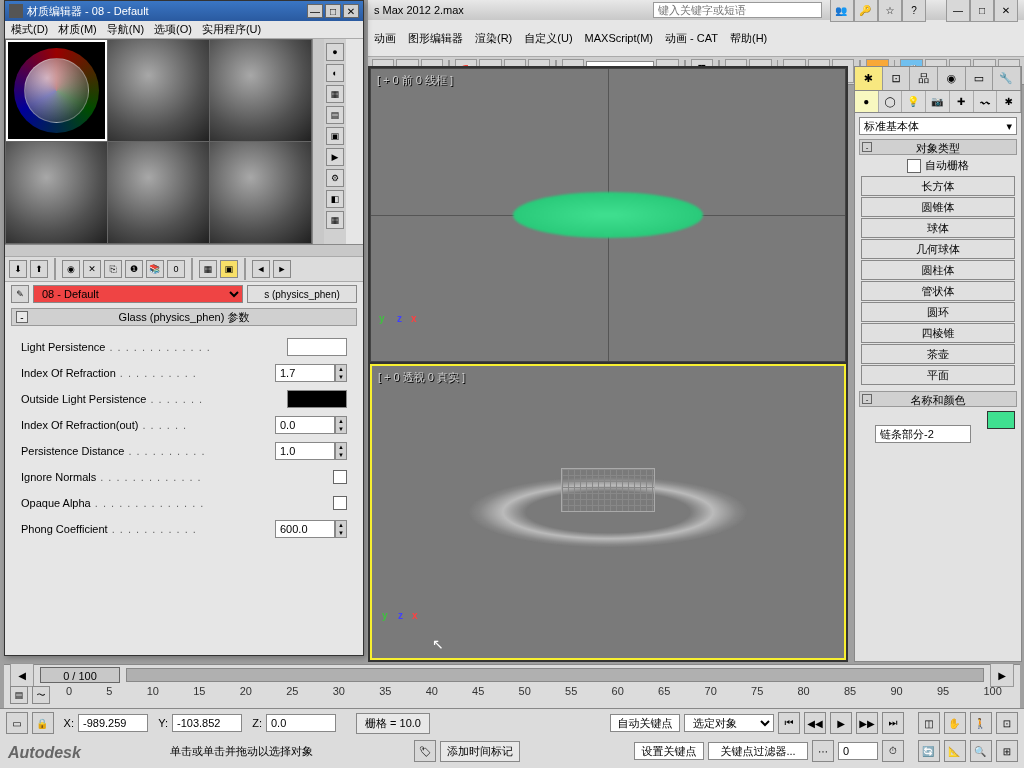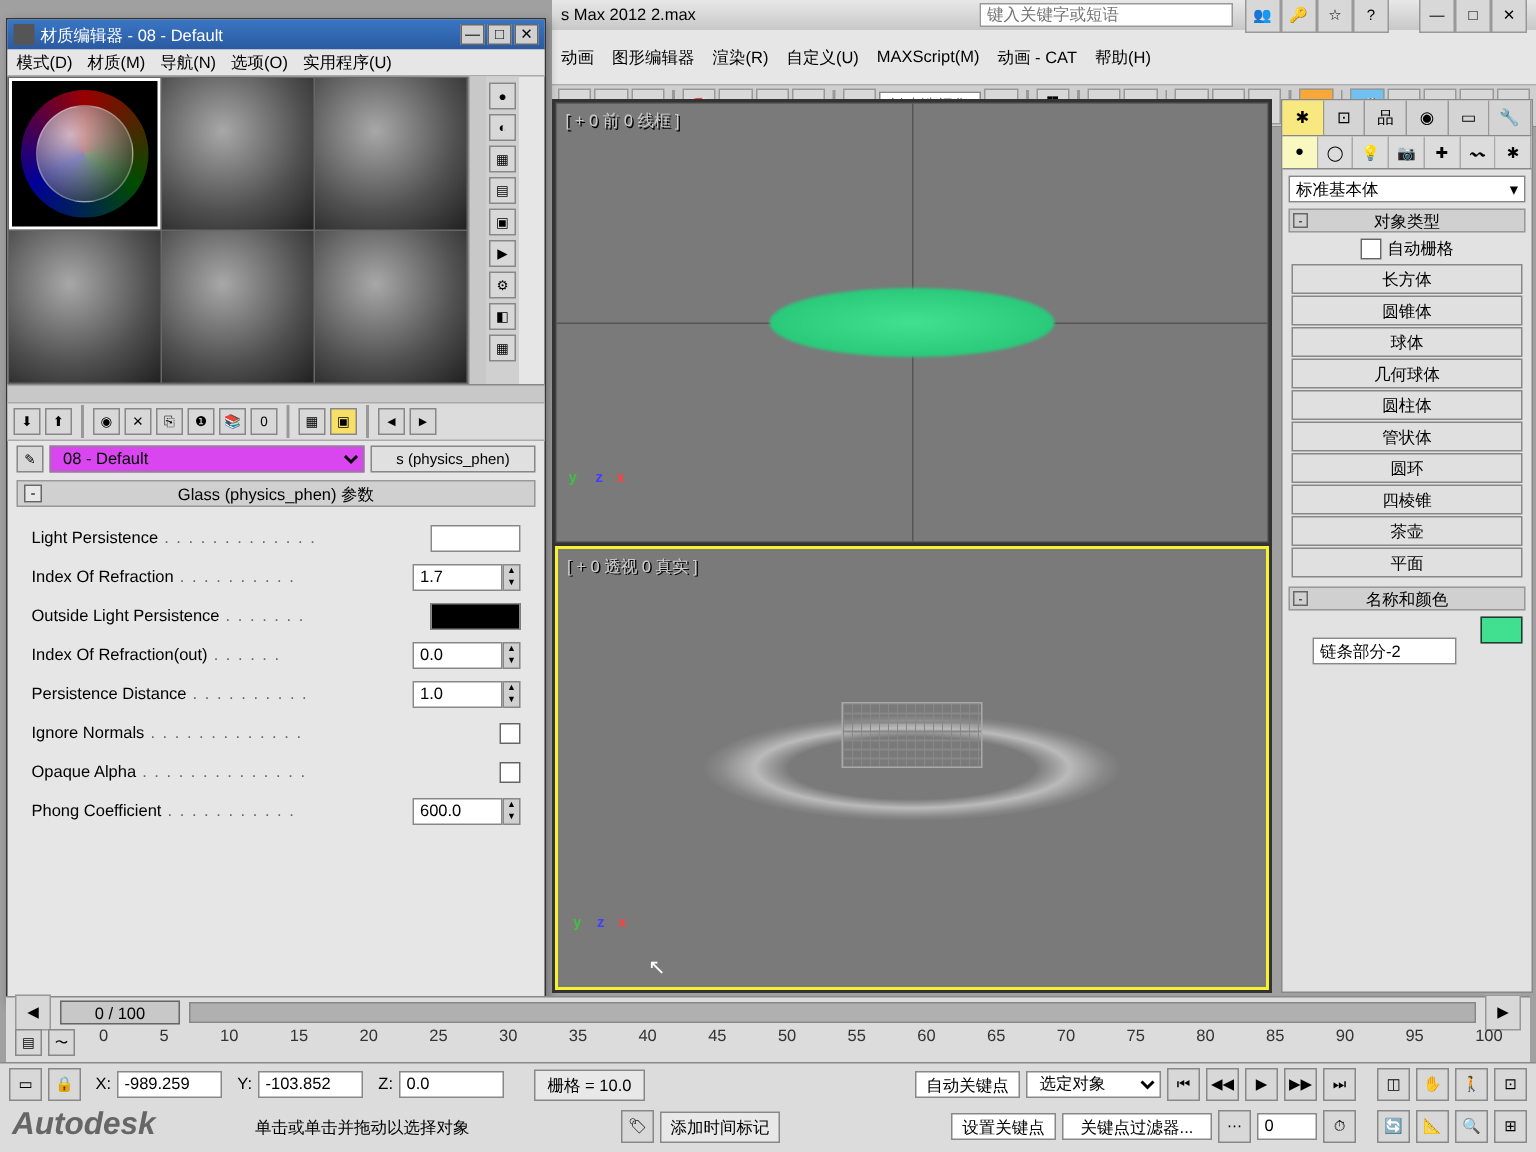--- a/index.html
+++ b/index.html
@@ -6,38 +6,38 @@
 body { background: #a0a0a0; width: 1024px; height: 768px; overflow: hidden; position: relative; }
 .search-box { width: 169px; height: 16px; border: 1px solid #999; background: #fff; padding: 0 4px; color: #888; }
 .toolbar-row { height: 28px; background: #cfcfcf; border-bottom: 1px solid #888; display: flex; align-items: center; padding: 0 4px; gap: 2px; }
 .tbtn { width: 24px; height: 24px; background: #d8d8d8; border: 1px solid #999; display: inline-flex; align-items: center; justify-content: center; font-size: 10px; }
 .tbtn.orange { background: #f8a838; }
 .tbtn.blue { background: #70c0f0; }
 .tbtn-input { width: 68px; height: 20px; border: 1px solid #888; background: #fff; padding: 0 4px; }
 .divider { width: 2px; height: 22px; background: #999; margin: 0 3px; }
 
 
-.mat-editor { position: absolute; left: 4px; top: 12px; width: 360px; height: 656px; background: #e6e6e6; border: 1px solid #333; box-shadow: 2px 2px 6px rgba(0,0,0,0.3); }
+.mat-editor { position: absolute; left: 4px; top: 0; width: 360px; height: 656px; background: #e6e6e6; border: 1px solid #333; box-shadow: 2px 2px 6px rgba(0,0,0,0.3); }
 .mat-title { height: 20px; background: linear-gradient(#3a76c4,#2a5aa0); color: #fff; display: flex; align-items: center; padding: 0 4px; }
 .mat-title .icon { width: 14px; height: 14px; background: #555; margin-right: 4px; }
 .mat-title .wbtns { margin-left: auto; display: flex; gap: 2px; }
 .mat-title .wbtn { width: 16px; height: 14px; background: #d0d0d0; border: 1px solid #666; display: flex; align-items: center; justify-content: center; font-size: 10px; color: #000; }
 .mat-menu { height: 18px; background: #e6e6e6; display: flex; align-items: center; padding: 0 6px; gap: 10px; border-bottom: 1px solid #aaa; }
 .mat-slots { display: flex; }
 .slot-grid { display: grid; grid-template-columns: repeat(3, 101px); grid-template-rows: repeat(2, 101px); gap: 1px; background: #666; padding: 1px; }
 .slot { background: radial-gradient(circle at 40% 35%, #a8a8a8, #505050 60%, #202020); position: relative; }
 .slot.selected { outline: 2px solid #fff; outline-offset: -2px; z-index: 1; }
 .slot.glass { background: #000; }
 .slot.glass::before { content:""; position:absolute; inset:8px; border-radius:50%; background: conic-gradient(red,green,blue,red); opacity:0.6; }
 .slot.glass::after { content:""; position:absolute; inset:18px; border-radius:50%; background: radial-gradient(circle at 35% 30%, rgba(255,255,255,0.7), rgba(0,0,0,0.4)); border: 1px solid rgba(255,255,255,0.3); }
 .slot-side { width: 22px; background: #d0d0d0; display: flex; flex-direction: column; gap: 3px; padding-top: 4px; align-items: center; }
 .sbtn { width: 18px; height: 18px; background: #d8d8d8; border: 1px solid #888; font-size: 9px; display: flex; align-items: center; justify-content: center; }
 .mat-toolbar { height: 26px; display: flex; align-items: center; padding: 0 4px; gap: 3px; border-top: 1px solid #aaa; border-bottom: 1px solid #aaa; background: #dcdcdc; }
 .mat-name-row { height: 24px; display: flex; align-items: center; padding: 0 6px; gap: 4px; }
-.mat-dropdown { flex: 1; height: 18px; border: 1px solid #888; background: #d946ef; padding: 0 4px; }
+.mat-dropdown { flex: 1; height: 18px; border: 1px solid #888; background: #ef4444; padding: 0 4px; }
 .mat-type-btn { width: 110px; height: 18px; border: 1px solid #888; background: #e0e0e0; text-align: center; padding: 0 4px; font-size: 10px; }
 .rollout-header { height: 18px; background: #d0d0d0; border: 1px solid #999; margin: 2px 6px; display: flex; align-items: center; justify-content: center; position: relative; }
 .rollout-header .toggle { position: absolute; left: 4px; width: 12px; height: 12px; border: 1px solid #666; background: #e8e8e8; display: flex; align-items: center; justify-content: center; font-size: 10px; }
 .rollout-body { padding: 6px 16px; }
 .param-row { display: flex; align-items: center; height: 26px; }
 .param-label { flex: 1; }
 .param-label .dots { color: #666; letter-spacing: 1px; }
 .spinner { width: 60px; height: 18px; border: 1px solid #888; background: #fff; padding: 0 4px; display: flex; align-items: center; }
 .spin-arrows { width: 12px; height: 18px; background: #d0d0d0; border: 1px solid #888; display: flex; flex-direction: column; }
 .spin-arrows div { flex:1; font-size:6px; text-align:center; line-height:8px; }
@@ -85,21 +85,21 @@
 .time-handle { width: 80px; height: 16px; background: #c8c8c8; border: 1px solid #666; text-align: center; line-height: 16px; }
 .time-track { flex: 1; height: 14px; background: #b0b0b0; border: 1px solid #888; }
 .time-ticks { height: 20px; display: flex; justify-content: space-between; padding: 0 12px; font-size: 9px; color: #333; }
 
 .status-bar { position: absolute; left: 0; right: 0; bottom: 0; height: 60px; background: #dcdcdc; border-top: 1px solid #888; }
 .status-row { height: 28px; display: flex; align-items: center; padding: 0 6px; gap: 4px; }
 .coord-label { width: 16px; text-align: right; }
 .coord-input { width: 70px; height: 18px; border: 1px solid #888; background: #fff; padding: 0 4px; }
 .status-btn { width: 22px; height: 22px; background: #d8d8d8; border: 1px solid #888; display: flex; align-items: center; justify-content: center; font-size: 10px; }
 .status-dropdown { width: 90px; height: 18px; border: 1px solid #888; background: #fff; padding: 0 4px; }
-.brand { position: absolute; left: 8px; bottom: 6px; font-size: 21px; font-weight: bold; color: #666; font-style: italic; }
+.brand { position: absolute; left: 8px; bottom: 6px; font-size: 16px; font-weight: bold; color: #666; font-style: italic; }
 </style>
 </head>
 <body>
 
 <div class="app-top">
   <div class="app-title">
     <span>s Max 2012   2.max</span>
     <span style="flex:1"></span>
     <input class="search-box" placeholder="键入关键字或短语" style="">
     <span style="width:8px"></span>

